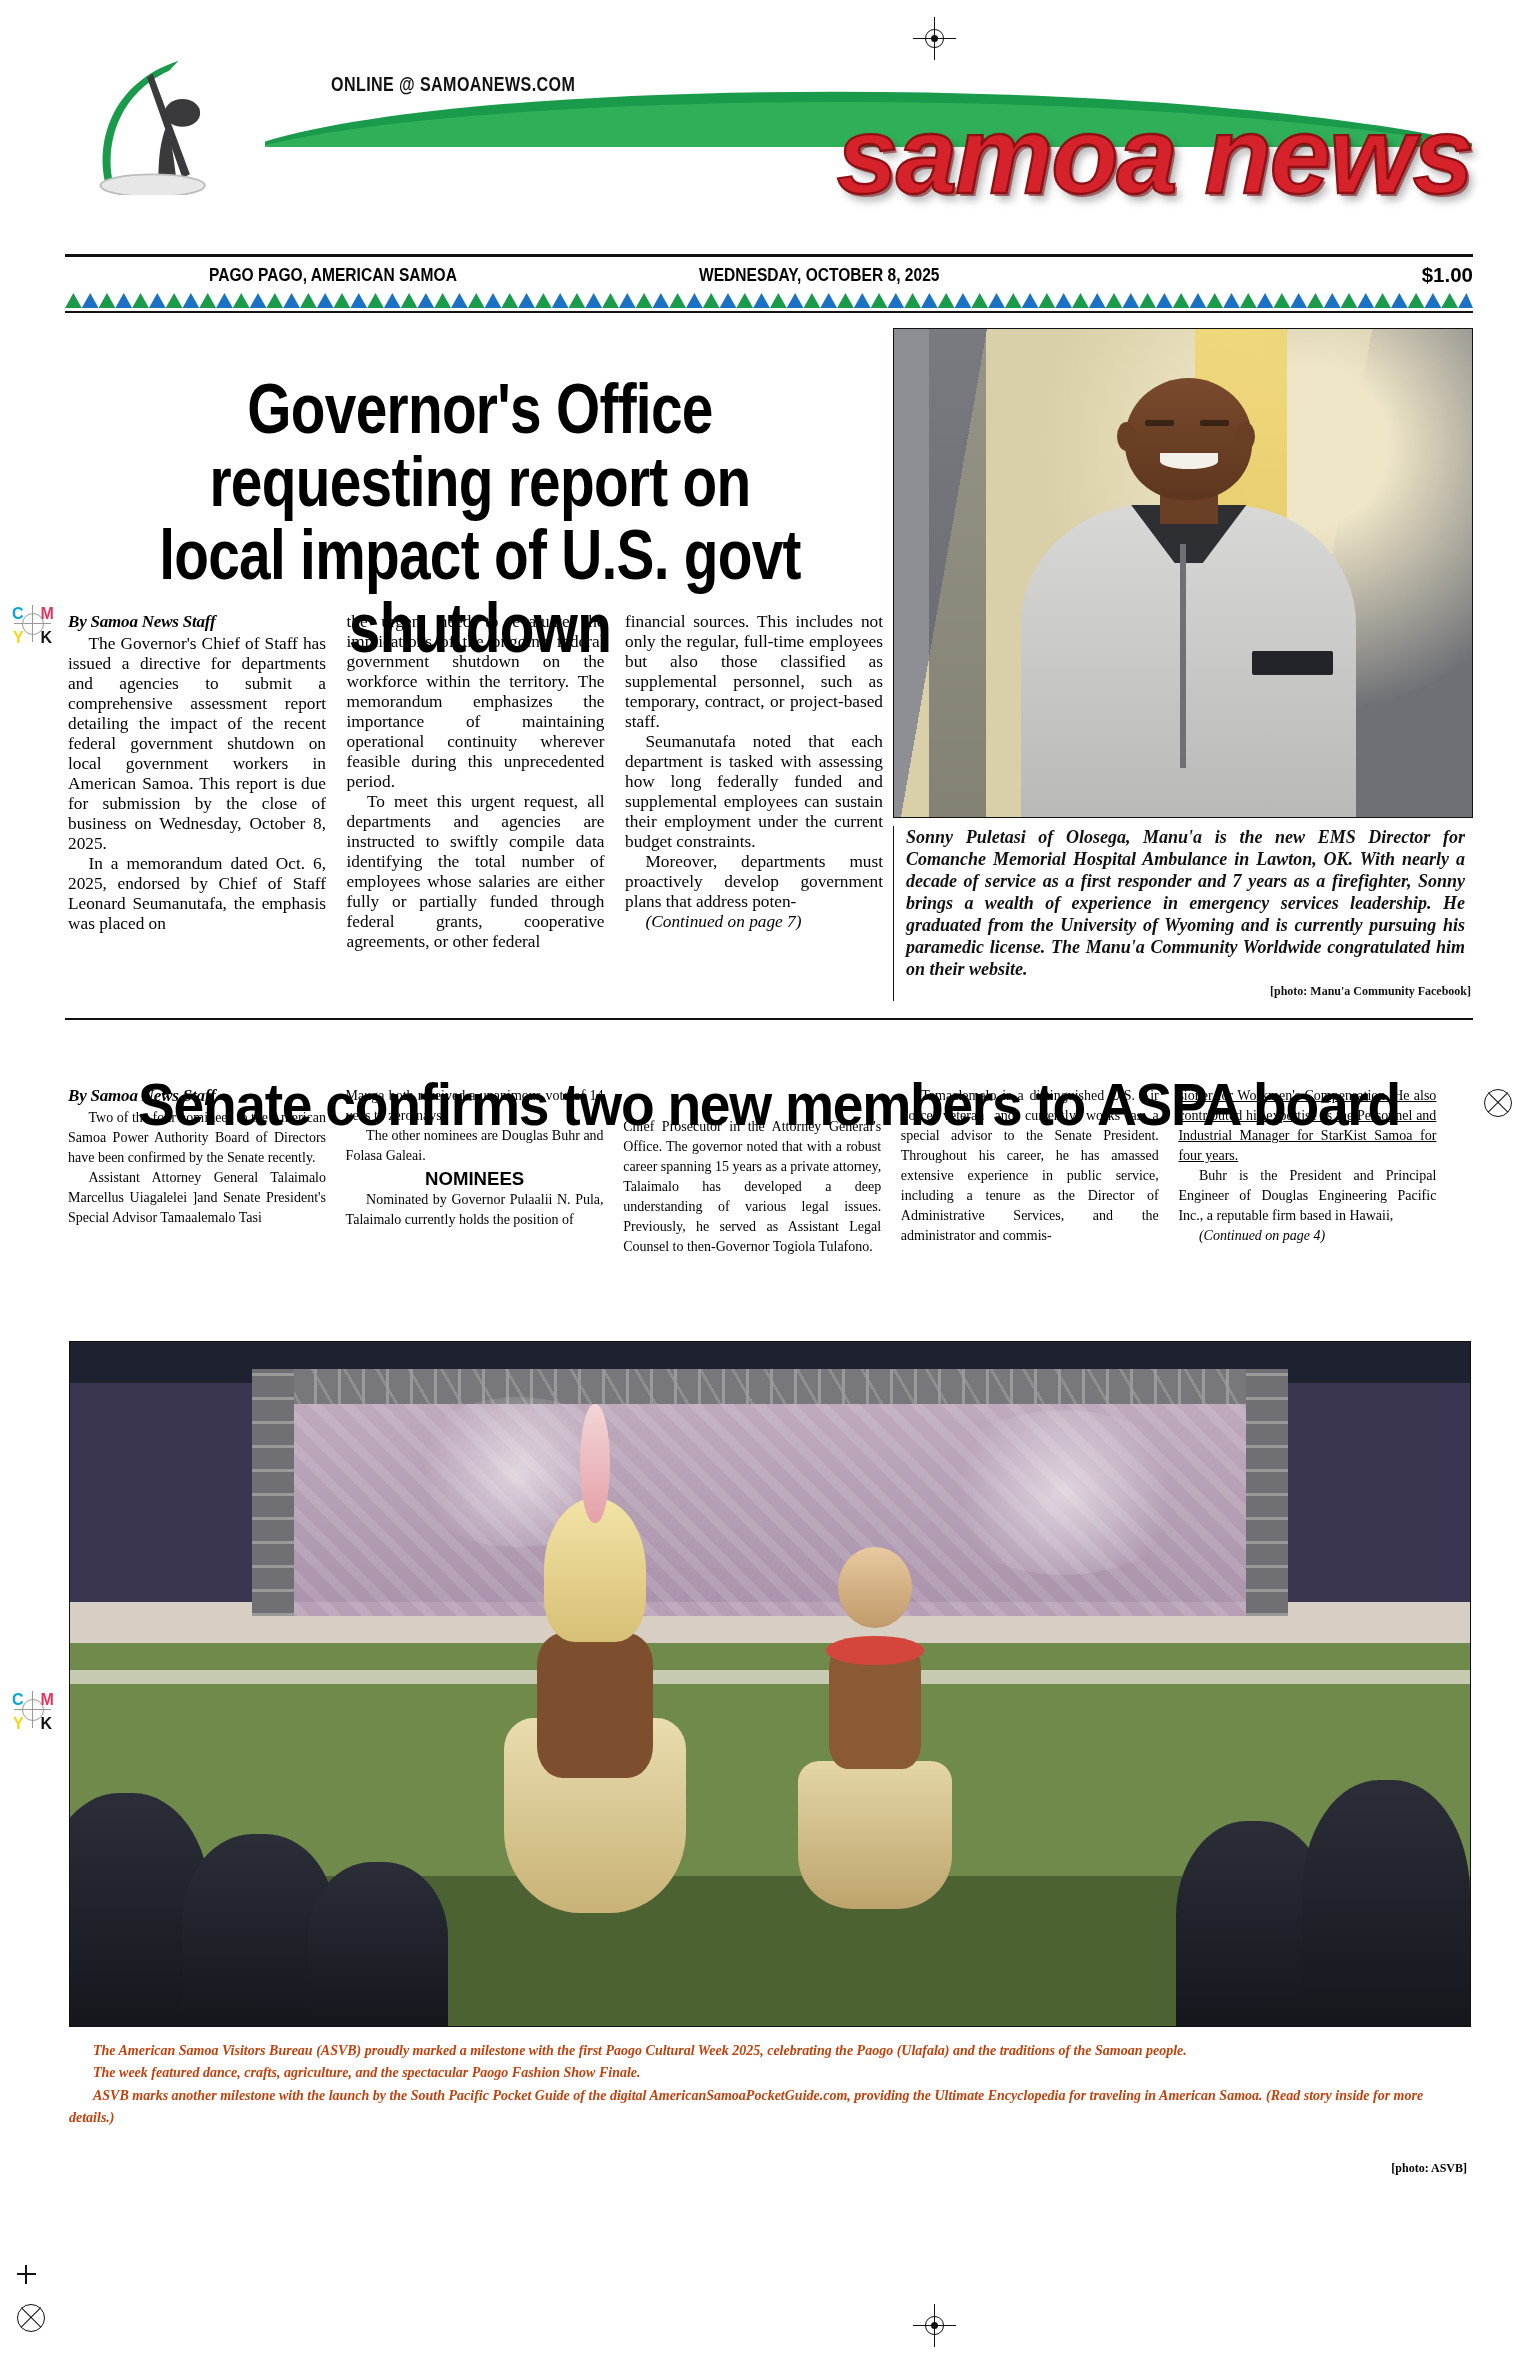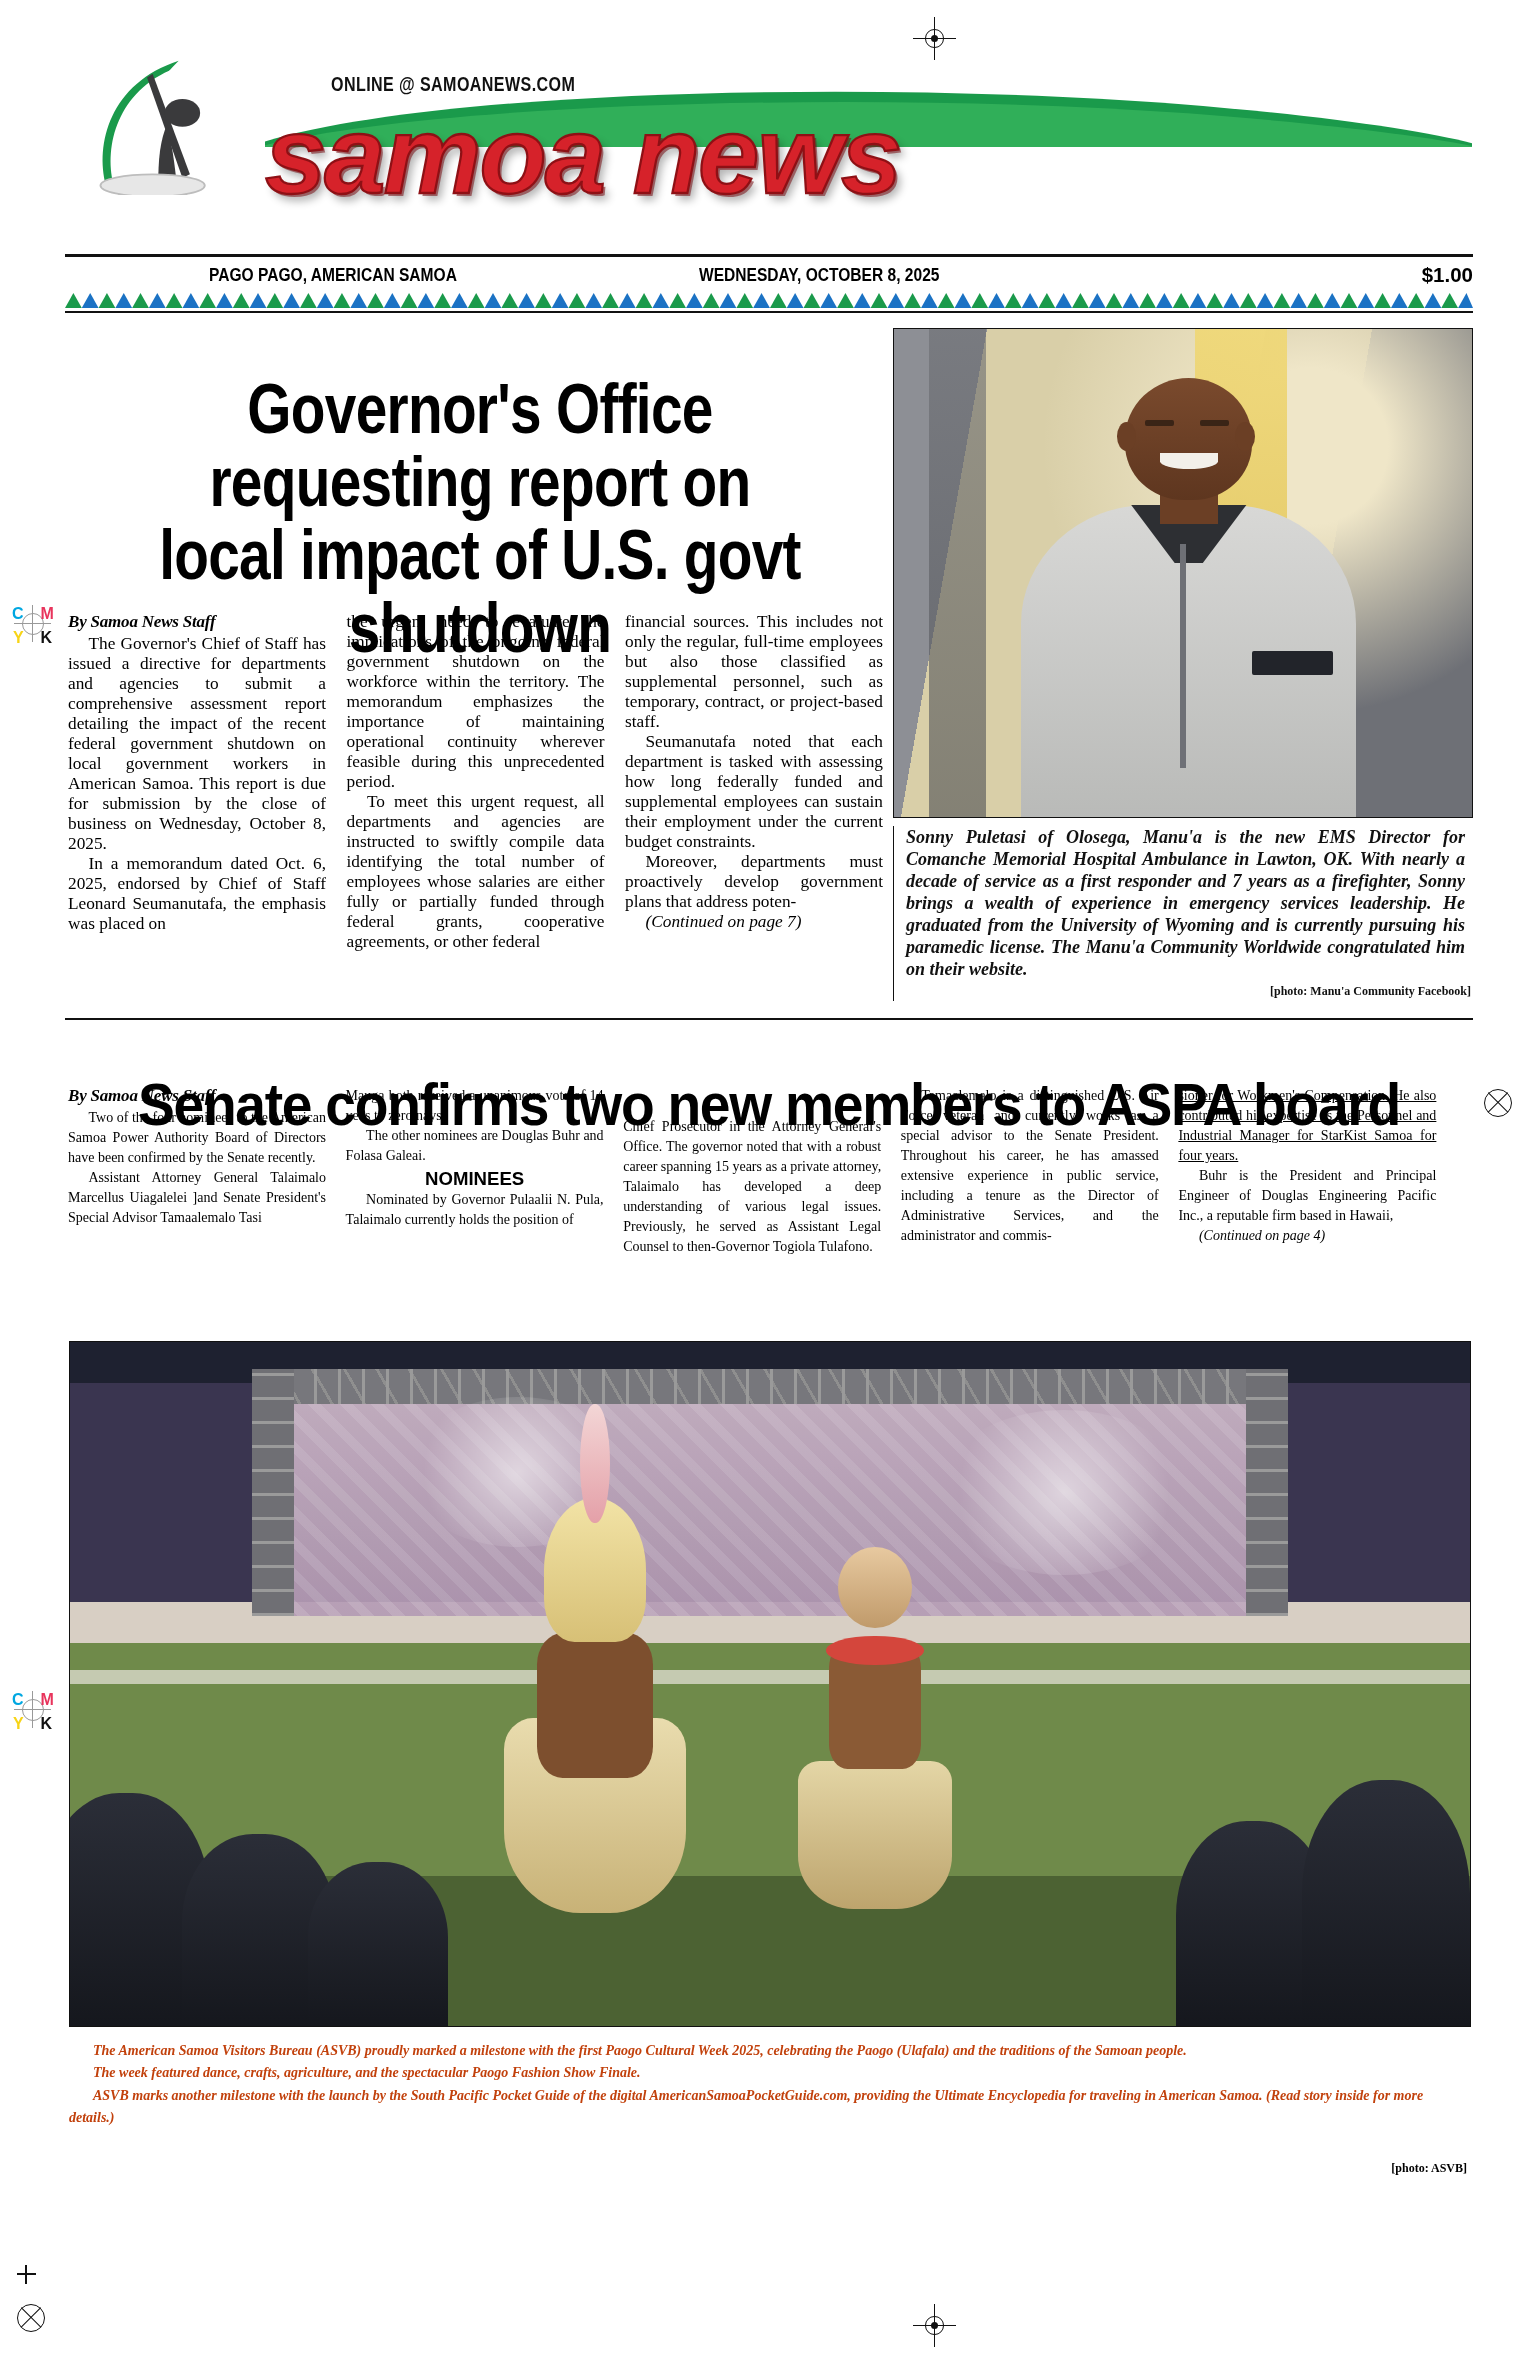--- a/index.html
+++ b/index.html
@@ -30,21 +30,21 @@
   .plusmark:before{content:"";position:absolute;left:0;top:8.4px;width:18.6px;height:1.5px;background:#111;}
   .plusmark:after{content:"";position:absolute;left:8.4px;top:0;width:1.5px;height:18.6px;background:#111;}
 
   
   .masthead{position:absolute;left:65px;top:46px;width:1408px;height:177px;}
   .logo-mark{position:absolute;left:28px;top:9.3px;width:177px;height:140px;}
   .online-line{position:absolute;left:266px;top:27px;font-family:"Liberation Sans",sans-serif;font-weight:bold;font-size:19.6px;letter-spacing:0.5px;
       transform:scaleX(.82);transform-origin:left center;color:#111;white-space:nowrap;}
   .nameplate{position:absolute;left:200px;top:45px;width:1207px;height:121px;}
   .swoosh{position:absolute;left:0;top:-1.9px;width:1207px;height:58px;overflow:hidden;}
-  .nameplate-text{position:absolute;left:0;top:9.3px;width:100%;text-align:left;
+  .nameplate-text{position:absolute;left:0;top:9.3px;width:100%;text-align:right;
      font-family:"Liberation Sans",sans-serif;font-weight:bold;font-style:italic;font-size:110px;line-height:110px;
      color:#d6222a;letter-spacing:-1.9px;
      -webkit-text-stroke:2.3px #8e1015;
      text-shadow: 2.8px 2.8px 0 rgba(120,15,20,.55), 5.6px 6.5px 8.4px rgba(0,0,0,.30);
      white-space:nowrap;}
   .dateline{position:absolute;left:65px;top:265px;width:1408px;height:26px;font-family:"Liberation Sans",sans-serif;font-weight:bold;font-size:17.7px;}
   .dateline .dl-place{position:absolute;left:144px;top:0;transform:scaleX(.88);transform-origin:left center;}
   .dateline .dl-date{position:absolute;left:634px;top:0;transform:scaleX(.88);transform-origin:left center;}
   .dateline .dl-price{position:absolute;right:0;top:-1.9px;font-size:20.5px;}
   .rule-thick{position:absolute;left:65px;top:254px;width:1408px;height:2.8px;background:#111;}

